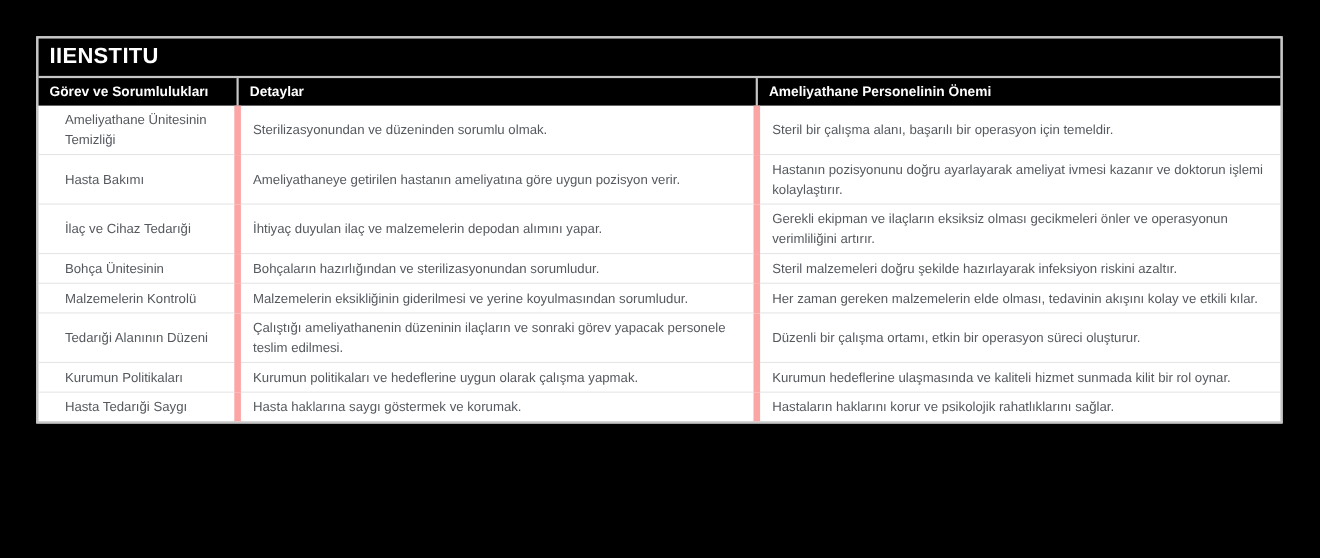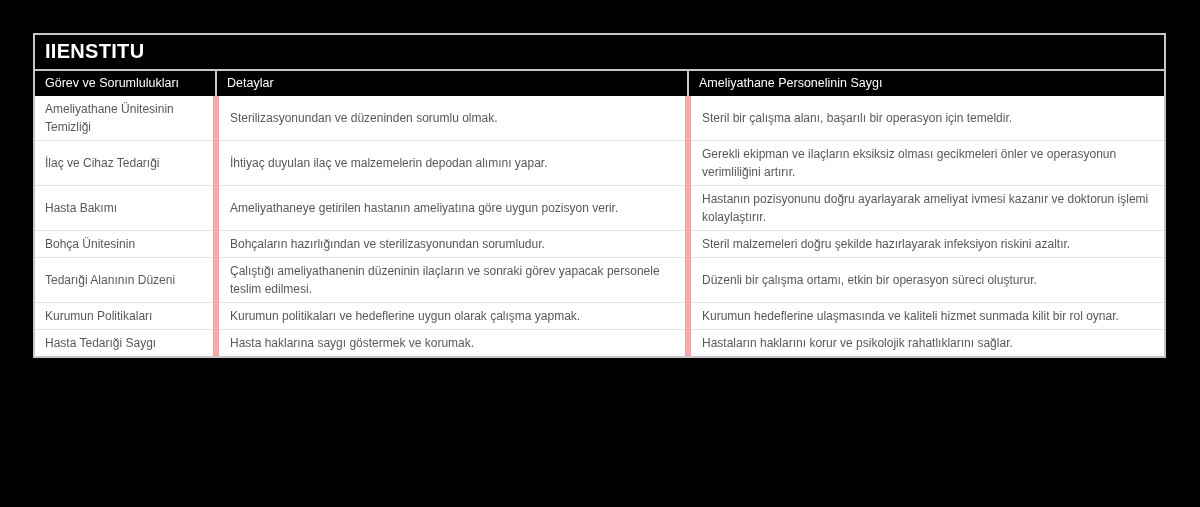--- a/index.html
+++ b/index.html
@@ -38,82 +38,87 @@
     border-collapse: collapse;
     table-layout: fixed;
   }
   table.main col.c1 { width: 181px; }
   table.main col.c2 { width: 472px; }
   table.main col.c3 { width: 476px; }
   table.main th {
     background: #000000;
     color: #ffffff;
     font-size: 12.5px;
-    font-weight: 400;
+    font-weight: 700;
     text-align: left;
     padding: 5px 10px;
     border-left: 2px solid #c6c6c6;
     line-height: 15px;
   }
   table.main th:first-child { border-left: 0; }
   table.main td {
     font-size: 12px;
     color: #55595e;
     line-height: 18px;
     padding: 4px 11px;
     border-top: 1px solid #e5e5e5;
     border-left: 6px solid #fca5a5;
     vertical-align: middle;
     text-align: left;
     word-wrap: break-word;
   }
-  table.main td:first-child { border-left: 0; padding-left: 10px; }
+  table.main td:first-child { border-left: 0; padding-left: 24px; }
   table.main tbody tr:first-child td { border-top: 0; }
 </style>
 </head>
 <body>
 
 <div class="frame">
   <div class="card">
 
     <div class="title-band">IIENSTITU</div>
 
     <table class="main">
       <colgroup>
           <col class="c1">
           <col class="c2">
           <col class="c3">
         </colgroup>
       <thead>
         <tr>
           <th>Görev ve Sorumlulukları</th>
           <th>Detaylar</th>
-          <th>Ameliyathane Personelinin Saygı</th>
+          <th>Ameliyathane Personelinin Önemi</th>
         </tr>
       </thead>
       <tbody>
         <tr>
           <td>Ameliyathane Ünitesinin Temizliği</td>
           <td>Sterilizasyonundan ve düzeninden sorumlu olmak.</td>
           <td>Steril bir çalışma alanı, başarılı bir operasyon için temeldir.</td>
         </tr>
         <tr>
+          <td>Hasta Bakımı</td>
+          <td>Ameliyathaneye getirilen hastanın ameliyatına göre uygun pozisyon verir.</td>
+          <td>Hastanın pozisyonunu doğru ayarlayarak ameliyat ivmesi kazanır ve doktorun işlemi kolaylaştırır.</td>
+        </tr>
+        <tr>
           <td>İlaç ve Cihaz Tedarıği</td>
           <td>İhtiyaç duyulan ilaç ve malzemelerin depodan alımını yapar.</td>
           <td>Gerekli ekipman ve ilaçların eksiksiz olması gecikmeleri önler ve operasyonun verimliliğini artırır.</td>
         </tr>
         <tr>
-          <td>Hasta Bakımı</td>
-          <td>Ameliyathaneye getirilen hastanın ameliyatına göre uygun pozisyon verir.</td>
-          <td>Hastanın pozisyonunu doğru ayarlayarak ameliyat ivmesi kazanır ve doktorun işlemi kolaylaştırır.</td>
-        </tr>
-        <tr>
           <td>Bohça Ünitesinin</td>
           <td>Bohçaların hazırlığından ve sterilizasyonundan sorumludur.</td>
           <td>Steril malzemeleri doğru şekilde hazırlayarak infeksiyon riskini azaltır.</td>
+        </tr>
+        <tr>
+          <td>Malzemelerin Kontrolü</td>
+          <td>Malzemelerin eksikliğinin giderilmesi ve yerine koyulmasından sorumludur.</td>
+          <td>Her zaman gereken malzemelerin elde olması, tedavinin akışını kolay ve etkili kılar.</td>
         </tr>
         <tr>
           <td>Tedarıği Alanının Düzeni</td>
           <td>Çalıştığı ameliyathanenin düzeninin ilaçların ve sonraki görev yapacak personele teslim edilmesi.</td>
           <td>Düzenli bir çalışma ortamı, etkin bir operasyon süreci oluşturur.</td>
         </tr>
         <tr>
           <td>Kurumun Politikaları</td>
           <td>Kurumun politikaları ve hedeflerine uygun olarak çalışma yapmak.</td>
           <td>Kurumun hedeflerine ulaşmasında ve kaliteli hizmet sunmada kilit bir rol oynar.</td>

